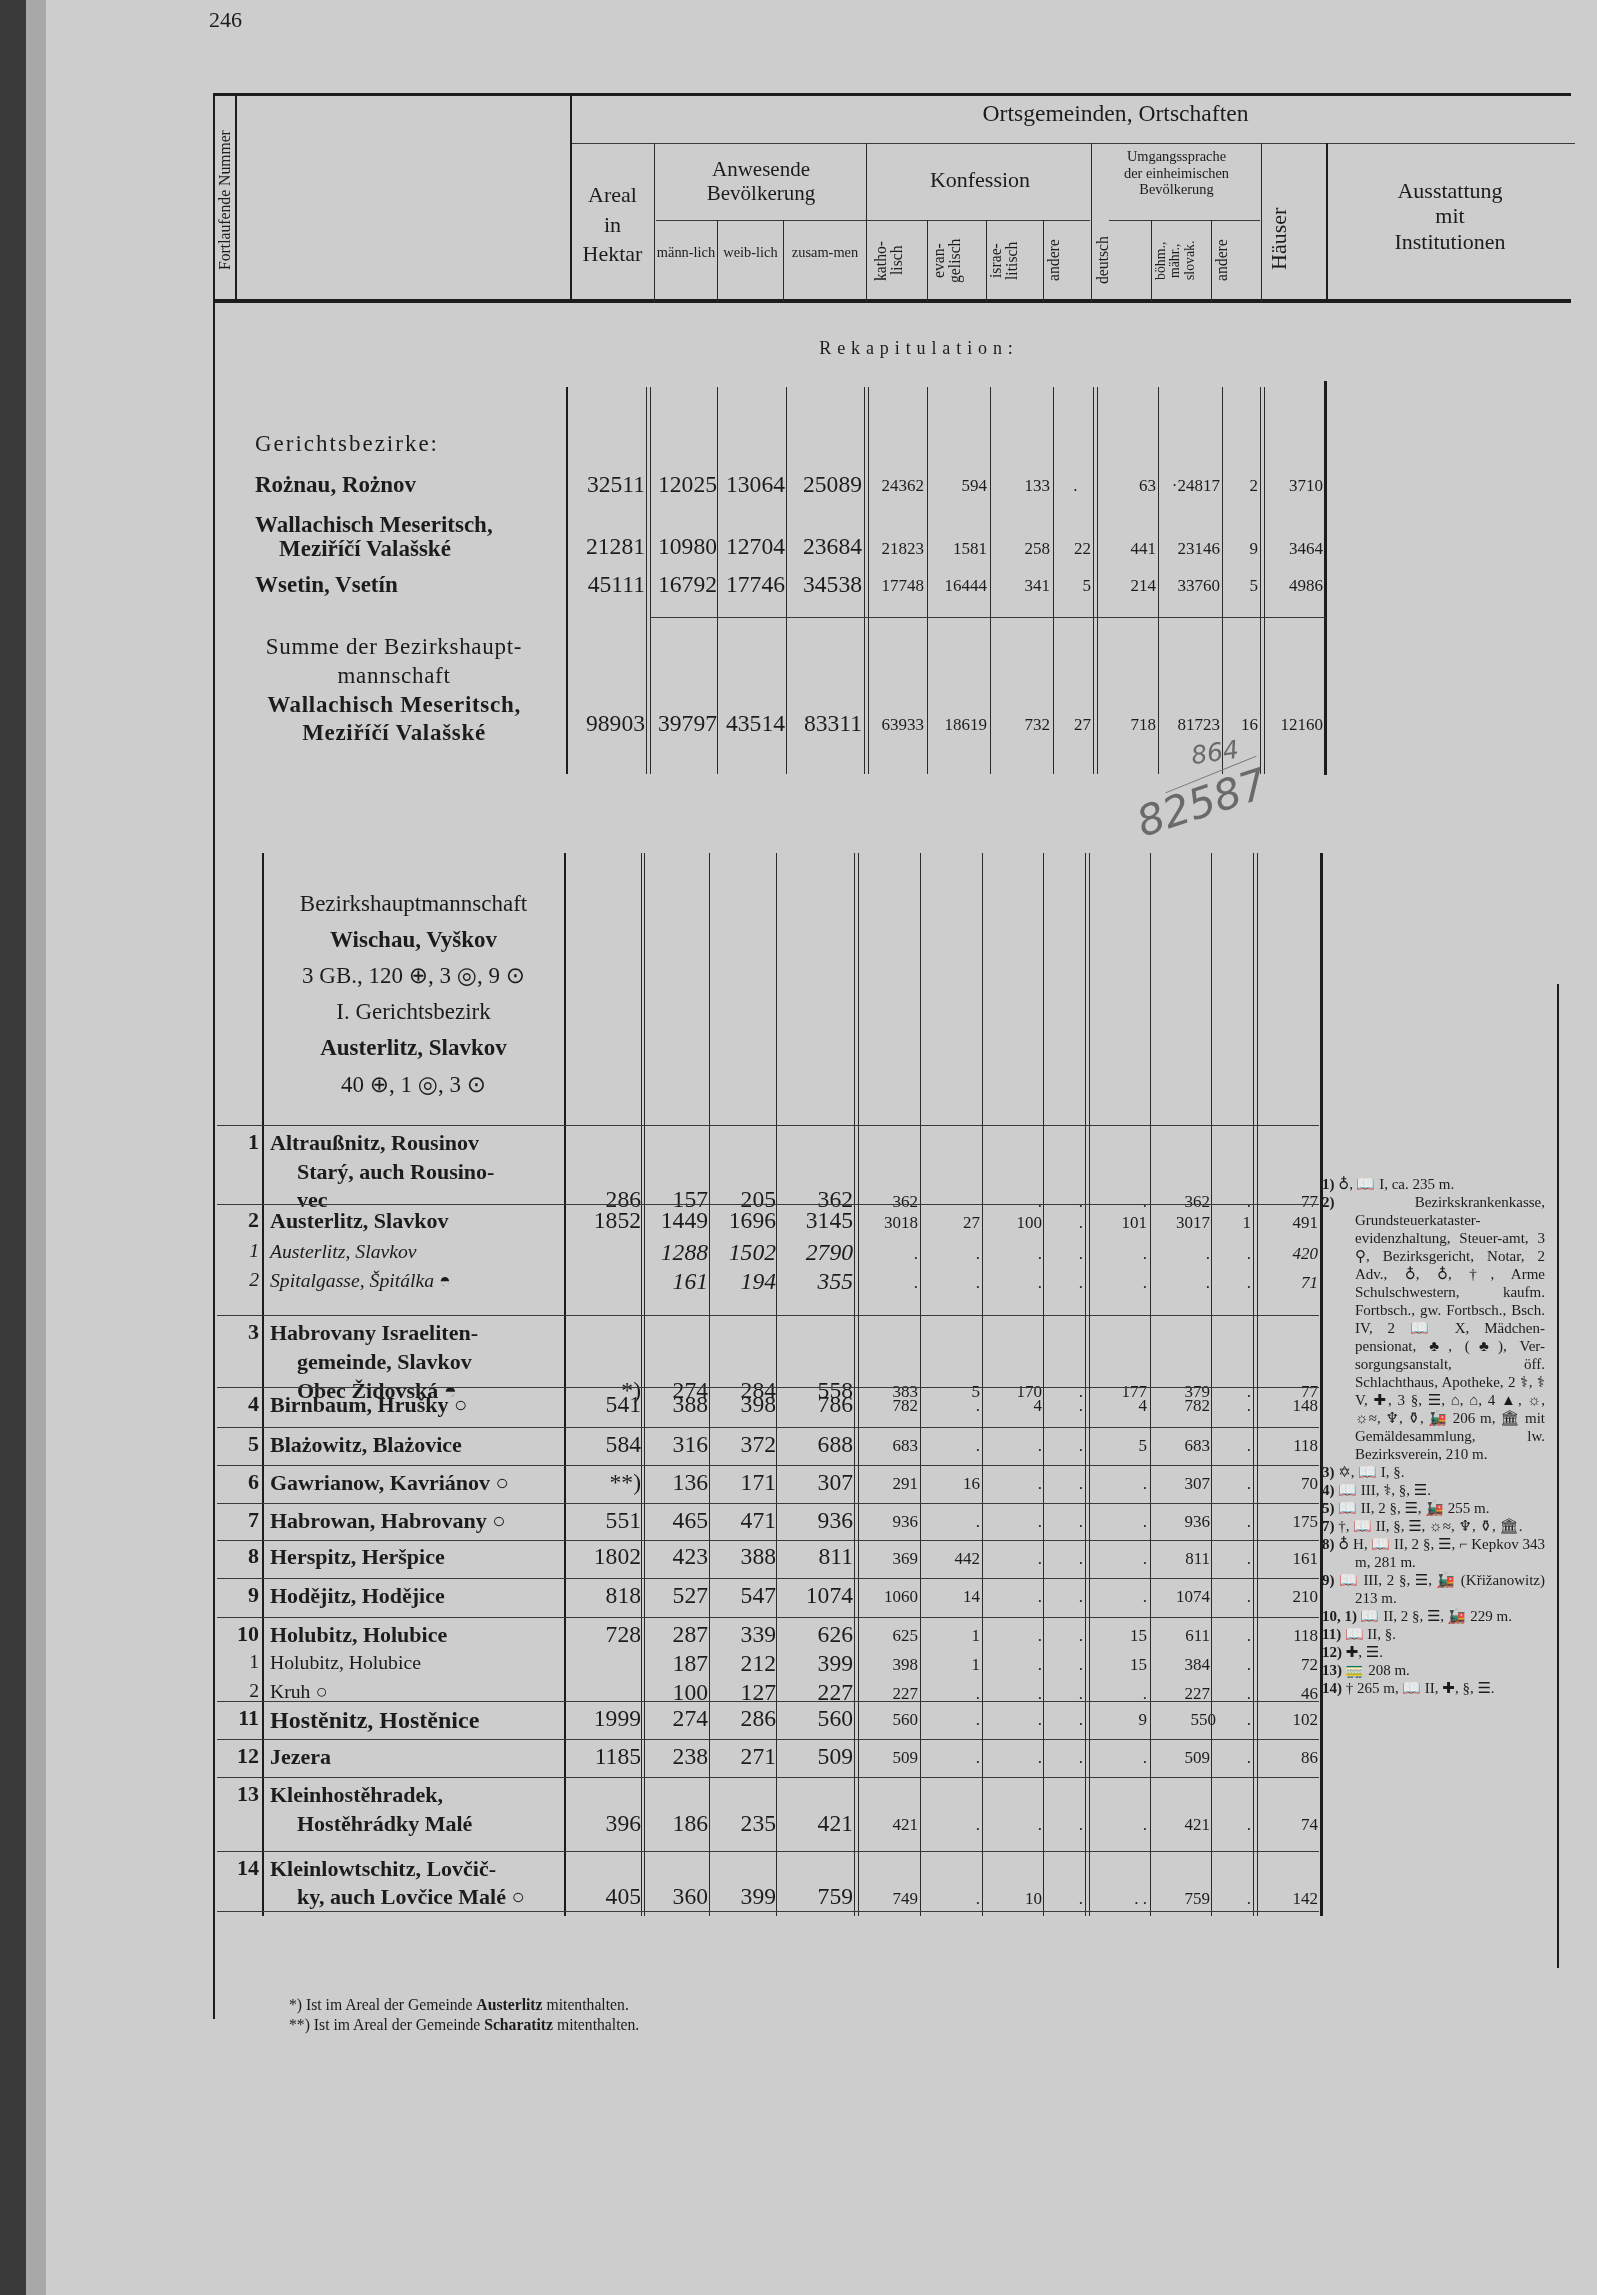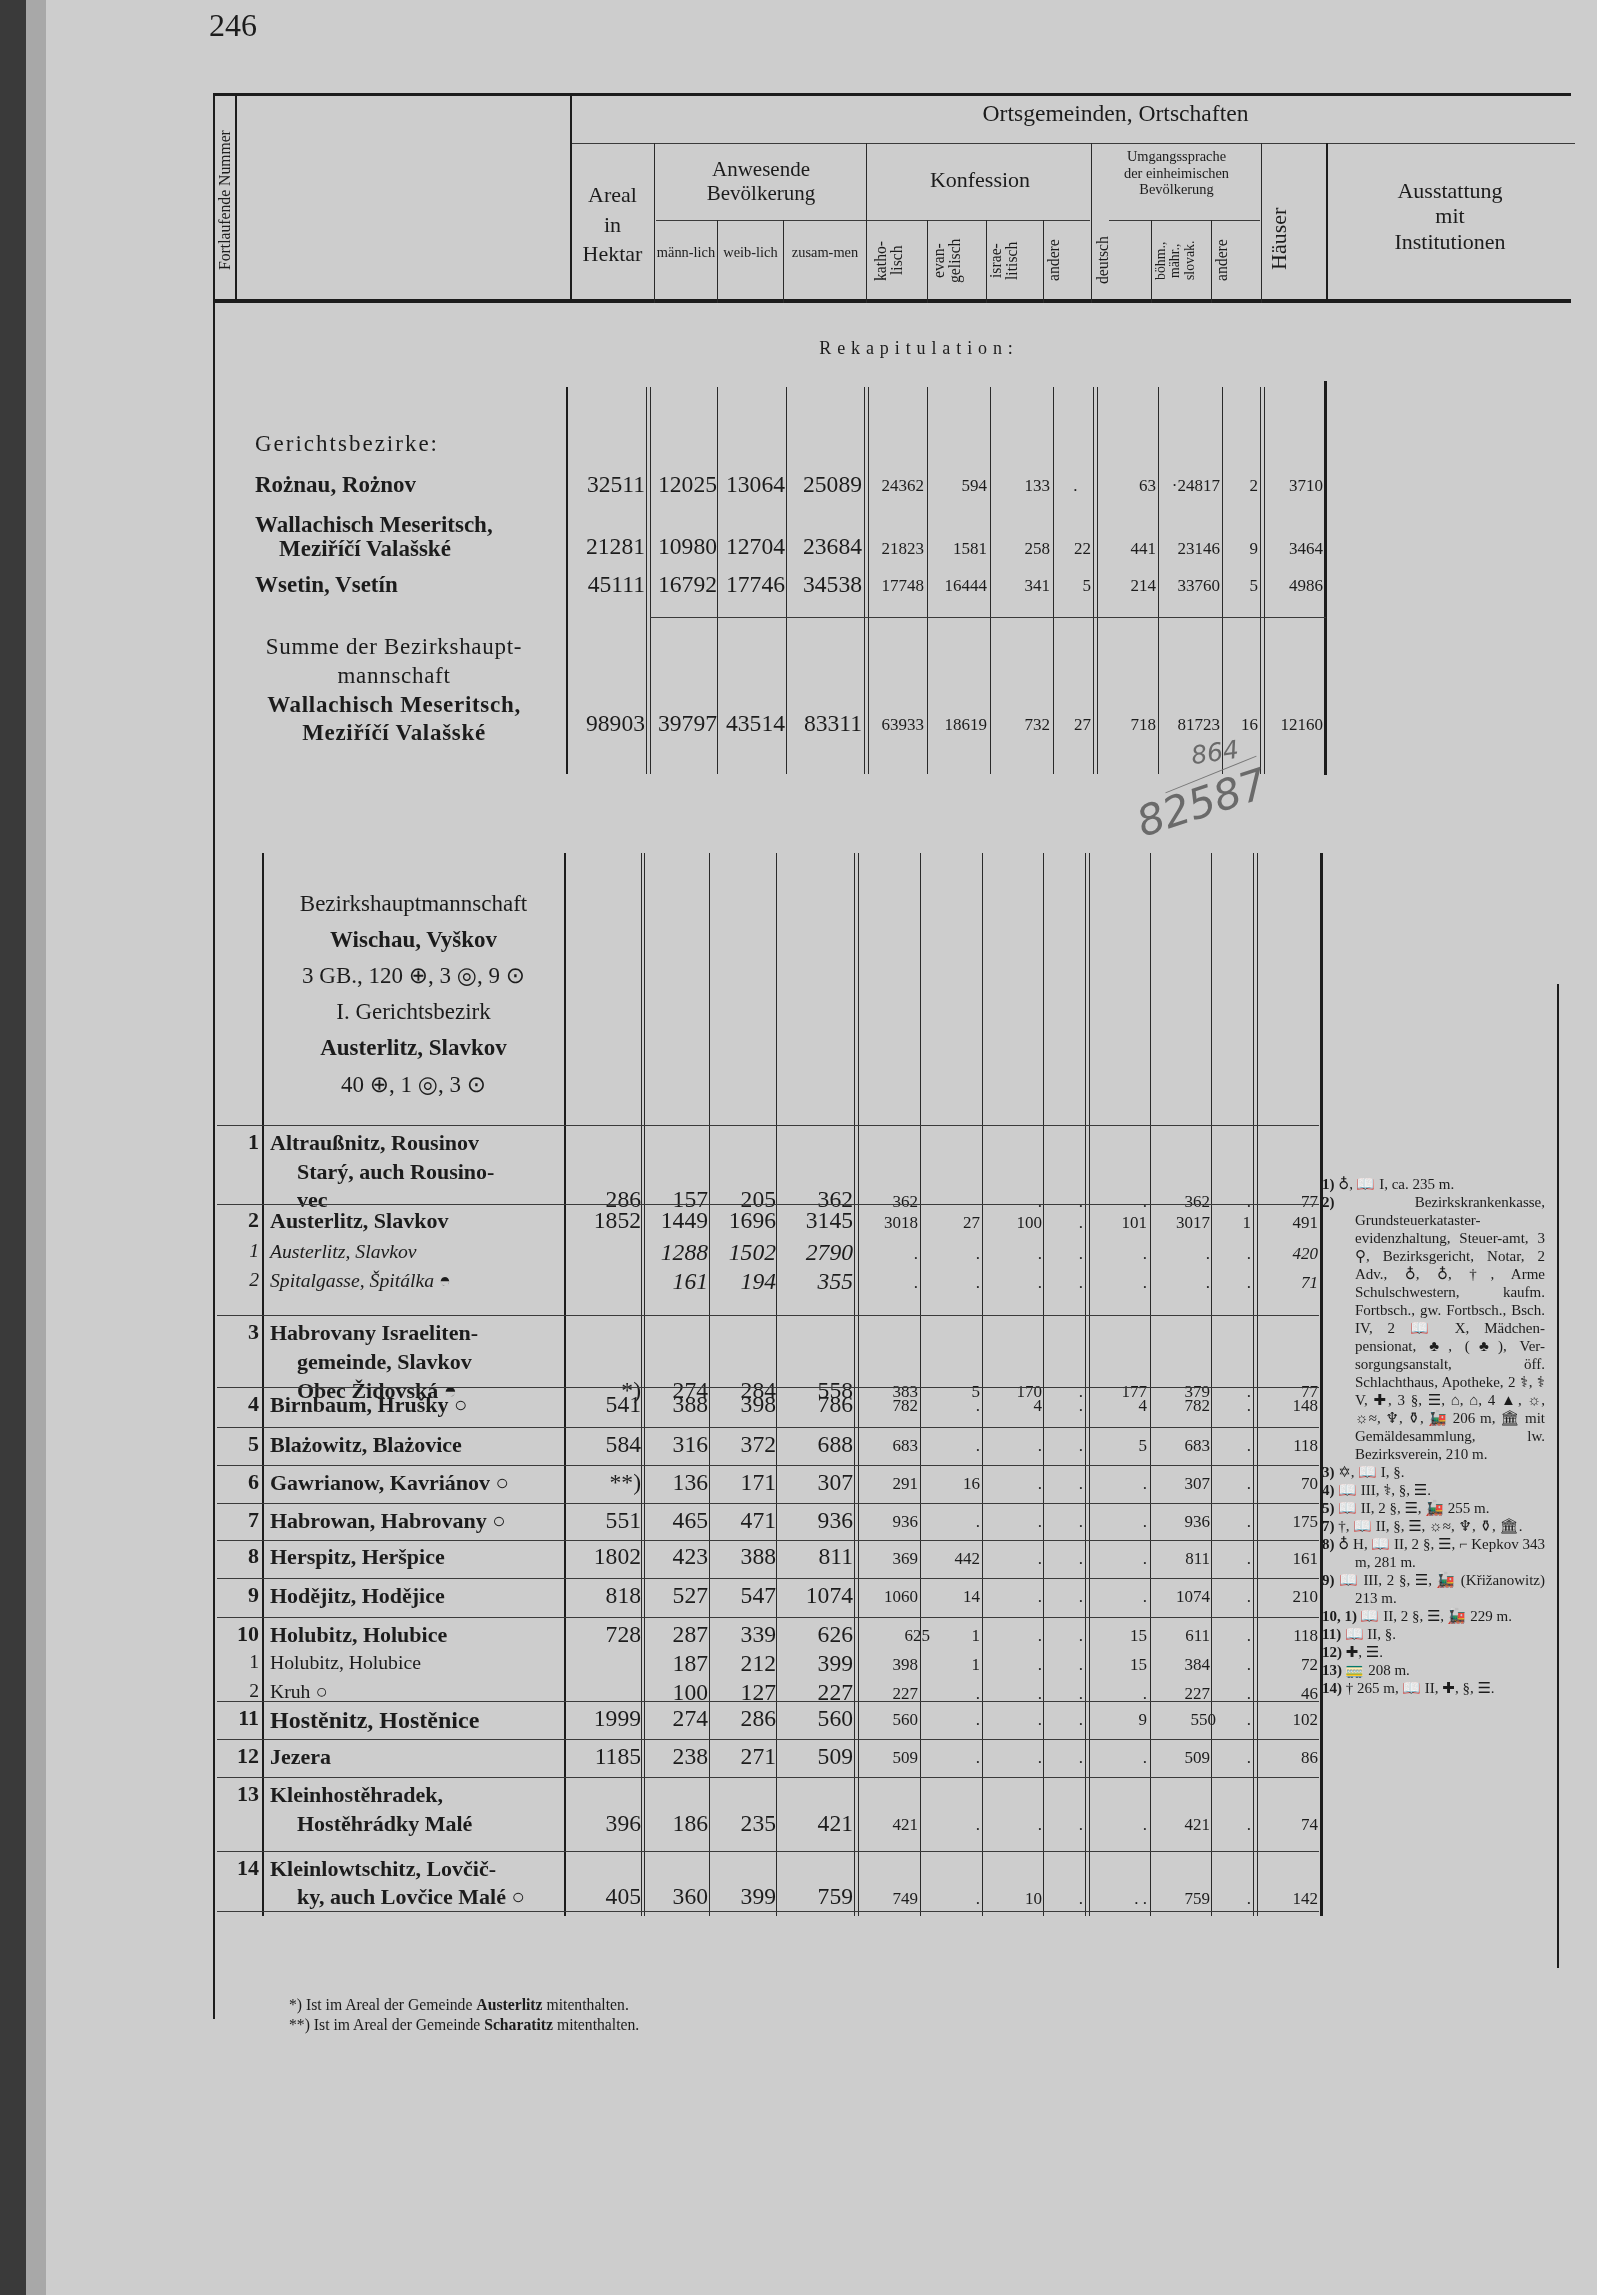--- a/index.html
+++ b/index.html
@@ -5,21 +5,21 @@
   html, body { margin:0; padding:0; }
   body {
     width:1597px; height:2295px; position:relative; overflow:hidden;
     background:#c9c9c9;
     font-family:"DejaVu Serif","Liberation Serif",serif;
     color:#1c1c1c;
   }
   .page { position:absolute; left:0; top:0; width:1597px; height:2295px; background:#cdcdcd; }
   .left-edge { position:absolute; left:0; top:0; width:26px; height:2295px; background:#3a3a3a; }
   .left-edge2 { position:absolute; left:26px; top:0; width:19.7px; height:2295px; background:#a8a8a8; }
-  .pagenum { position:absolute; left:209px; top:6.6px; font-size:32px; font-family:"Liberation Serif",serif; }
+  .pagenum { position:absolute; left:209px; top:6.6px; font-size:22px; font-family:"Liberation Serif",serif; }
   .running { position:absolute; left:479px; top:33px; font-size:27.6px; font-family:"Liberation Serif",serif; letter-spacing:0.3px; }
   .running b { font-weight:bold; }
   .vline { position:absolute; width:2px; background:#1c1c1c; }
   .vthin { position:absolute; width:1.3px; background:#2a2a2a; }
   .hline { position:absolute; height:2.6px; background:#1c1c1c; }
   .hthin { position:absolute; height:1.3px; background:#3a3a3a; }
   .hdr { position:absolute; text-align:center; font-family:"Liberation Serif",serif; line-height:1.15; }
   .vert { position:absolute; writing-mode:vertical-rl; transform:rotate(180deg); text-align:center; font-family:"Liberation Serif",serif; font-size:15.7px; line-height:1.05; }
   .num { position:absolute; text-align:right; font-family:"Liberation Serif",serif; font-size:23.6px; }
   .num.sm { font-size:17px; }
@@ -386,21 +386,21 @@
       <div class="num sm" style="left:1152px; top:1587px; width:58px;">1074</div>
       <div class="num sm" style="left:1213px; top:1587px; width:38px;">.</div>
       <div class="num sm" style="left:1259px; top:1587px; width:59px;">210</div>
       <div class="hthin" style="left:217px; top:1578px; width:1102px;"></div>
       <div class="idx" style="left:230px; top:1621px;">10</div>
       <div class="name b" style="left:270px; top:1621px; font-size:22px;">Holubitz, Holubice</div>
       <div class="num" style="left:566px; top:1621px; width:75px;">728</div>
       <div class="num" style="left:646px; top:1621px; width:62px;">287</div>
       <div class="num" style="left:712px; top:1621px; width:64px;">339</div>
       <div class="num" style="left:778px; top:1621px; width:75px;">626</div>
-      <div class="num sm" style="left:860px; top:1626px; width:58px;margin-left:12px;">625</div>
+      <div class="num sm" style="left:860px; top:1626px; width:58px;">625</div>
       <div class="num sm" style="left:922px; top:1626px; width:58px;">1</div>
       <div class="num sm" style="left:984px; top:1626px; width:58px;">.</div>
       <div class="num sm" style="left:1045px; top:1626px; width:38px;">.</div>
       <div class="num sm" style="left:1091px; top:1626px; width:56px;">15</div>
       <div class="num sm" style="left:1152px; top:1626px; width:58px;">611</div>
       <div class="num sm" style="left:1213px; top:1626px; width:38px;">.</div>
       <div class="num sm" style="left:1259px; top:1626px; width:59px;">118</div>
       <div class="idx" style="left:230px; top:1650px; font-weight:normal; font-size:19.7px; ">1</div>
       <div class="name" style="left:270px; top:1650px; font-size:19.7px;">Holubitz, Holubice</div>
       <div class="num" style="left:646px; top:1650px; width:62px;">187</div>

